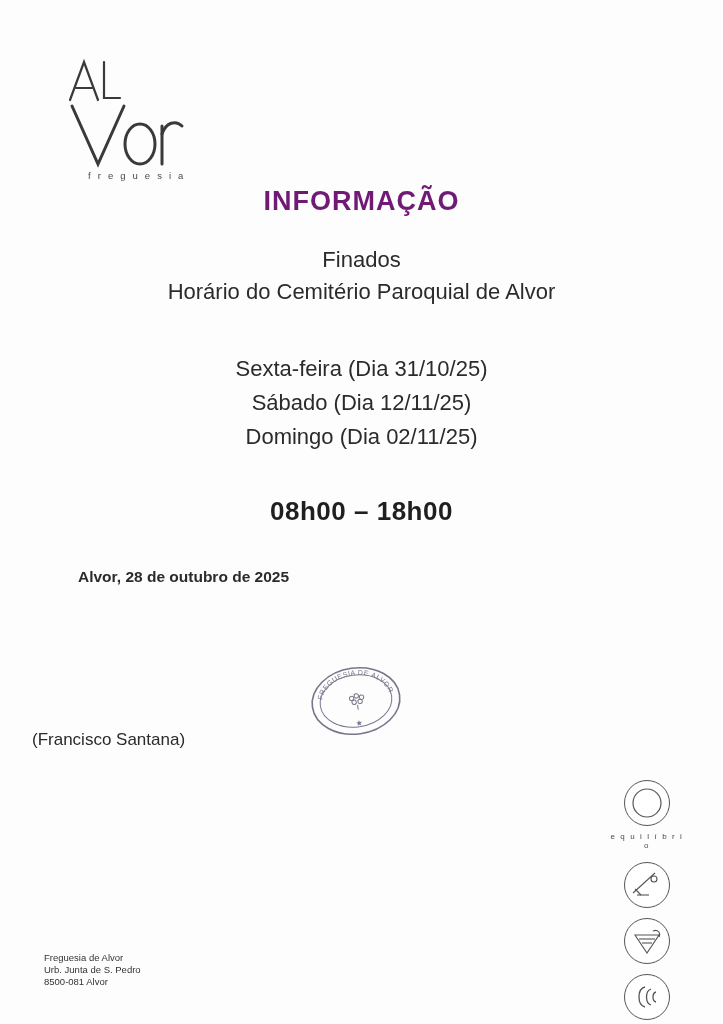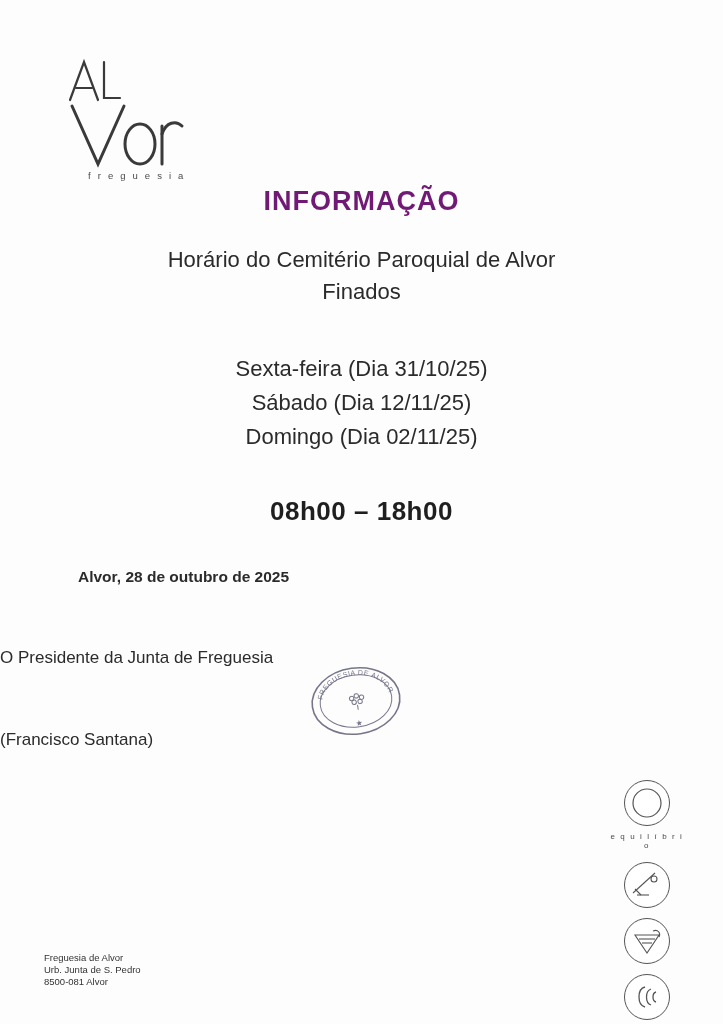--- a/index.html
+++ b/index.html
@@ -105,20 +105,21 @@
     font-size: 17px;
     color: #2b2b2b;
   }
   .signature-name {
     position: absolute;
     top: 730px;
     left: 0;
     right: 0;
     font-size: 17px;
     color: #2b2b2b;
+    padding-left: 32px;
   }
 
   
   .stamp {
     position: absolute;
     left: 308px;
     top: 664px;
     width: 96px;
     height: 74px;
     opacity: 0.75;
@@ -184,36 +185,35 @@
       </g>
     </svg>
     <div class="logo-sub">f r e g u e s i a</div>
   </div>
 
   <div class="doc">
 
     <div class="title">INFORMAÇÃO</div>
 
     <div class="subtitle">
+      <div>Finados</div>
       <div>Horário do Cemitério Paroquial de Alvor</div>
-      <div>Finados</div>
     </div>
 
     <div class="dates">
       <div>Sexta-feira (Dia 31/10/25)</div>
       <div>Sábado (Dia 12/11/25)</div>
       <div>Domingo (Dia 02/11/25)</div>
     </div>
 
     <div class="hours">08h00 – 18h00</div>
   </div>
 
   <div class="place-date">Alvor, 28 de outubro de 2025</div>
 
-  <div class="signature-line">O Presidente da Junta de Freguesia</div>
 
   <div class="stamp">
     <svg width="96" height="74" viewBox="0 0 96 74" aria-hidden="true">
       <ellipse cx="48" cy="37" rx="44" ry="33" fill="none" stroke="#4a4a66" stroke-width="1.6"></ellipse>
       <ellipse cx="48" cy="37" rx="36" ry="26" fill="none" stroke="#4a4a66" stroke-width="1"></ellipse>
       <path id="stamparc" d="M14 37 A34 26 0 0 1 82 37" fill="none"></path>
       <text font-family="Liberation Sans, sans-serif" font-size="7" fill="#4a4a66" letter-spacing="0.5">
         <textPath href="#stamparc" startOffset="6%">FREGUESIA DE ALVOR</textPath>
       </text>
       <g stroke="#4a4a66" stroke-width="1" fill="none">

